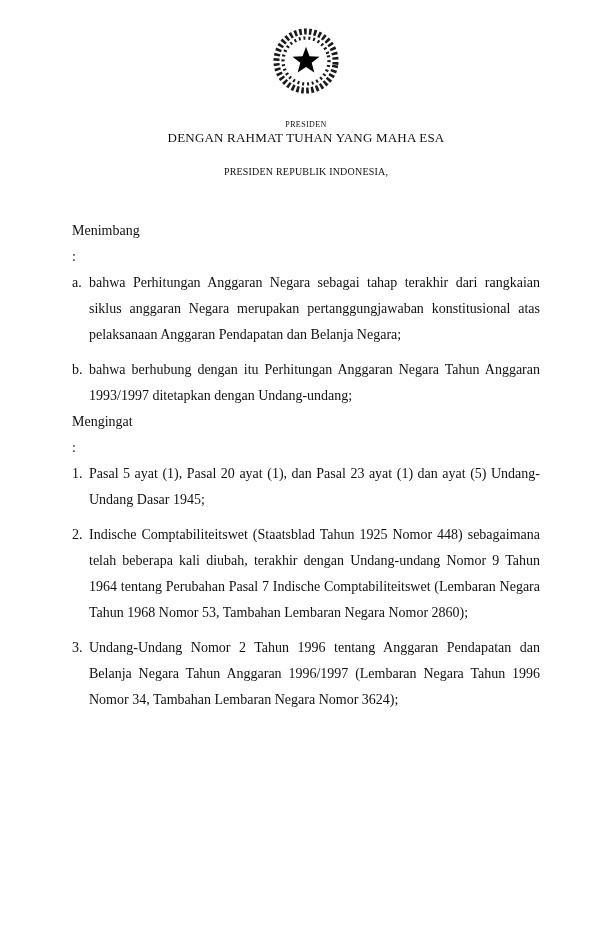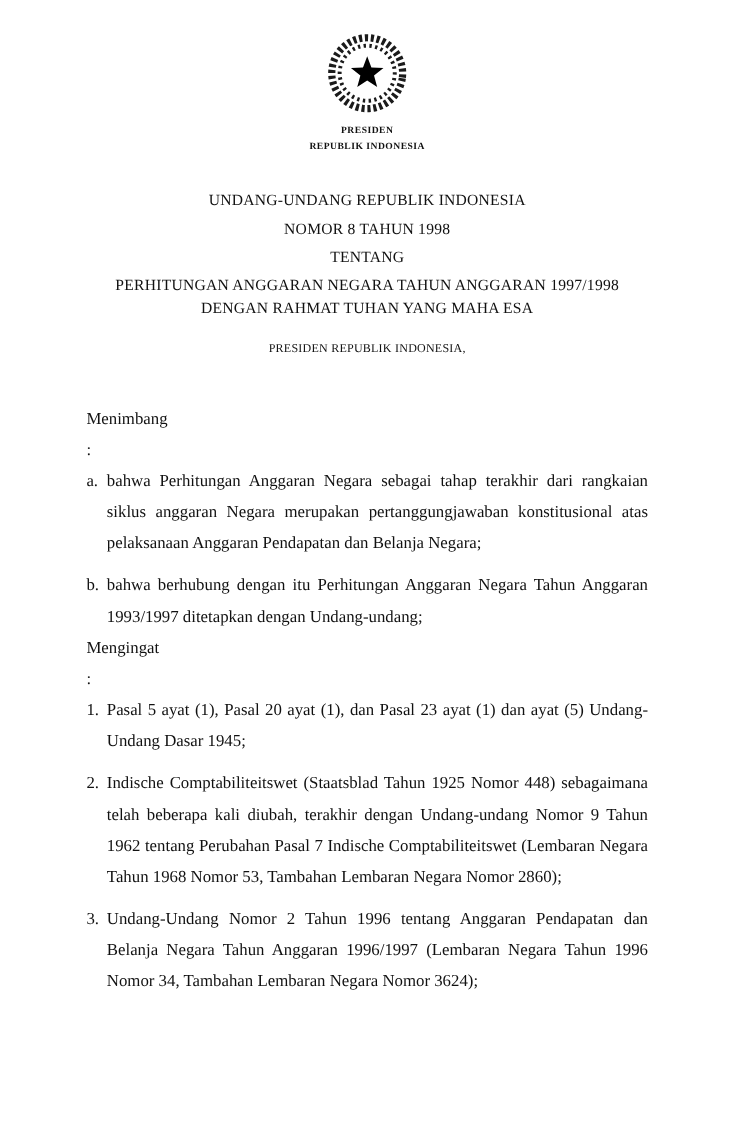--- a/index.html
+++ b/index.html
@@ -19,22 +19,21 @@
     overflow: hidden;
   }
 
   
   .masthead { text-align: center; }
   .emblem { display: inline-block; width: 70px; height: 70px; }
   .masthead-caption {
     font-size: 8px;
     line-height: 10px;
     letter-spacing: 0.4px;
-    margin-top: 3px;
-    font-weight: bold;
+    margin-top: 20px;
   }
 
   
   .title-block {
     text-align: center;
     font-size: 13px;
     line-height: 23.5px;
     margin-top: 28px;
     letter-spacing: 0.2px;
   }
@@ -80,29 +79,22 @@
 
   <header class="masthead">
     <span class="emblem">
       <svg width="70" height="70" viewBox="0 0 64 64" aria-hidden="true">
         <circle cx="32" cy="32" r="27" fill="none" stroke="#1b1b1b" stroke-width="5.5" stroke-dasharray="2.4 2.1" transform="rotate(8 32 32)"></circle>
         <circle cx="32" cy="32" r="21" fill="none" stroke="#1b1b1b" stroke-width="3" stroke-dasharray="1.8 2.6" transform="rotate(-14 32 32)"></circle>
         <polygon fill="#000000" points="32,19 35.2,27.6 44.4,28.0 37.2,33.7 39.6,42.5 32,37.5 24.4,42.5 26.8,33.7 19.6,28.0 28.8,27.6"></polygon>
       </svg>
     </span>
     <div class="masthead-caption">PRESIDEN</div>
-    <div class="masthead-caption">REPUBLIK INDONESIA</div>
   </header>
 
-  <section class="title-block">
-    <div>UNDANG-UNDANG REPUBLIK INDONESIA</div>
-    <div>NOMOR 8 TAHUN 1998</div>
-    <div>TENTANG</div>
-    <div>PERHITUNGAN ANGGARAN NEGARA TAHUN ANGGARAN 1997/1998</div>
-  </section>
 
   <div class="grace-line">DENGAN RAHMAT TUHAN YANG MAHA ESA</div>
   <div class="authority-line">PRESIDEN REPUBLIK INDONESIA,</div>
 
   <section class="body-section sec-menimbang">
     <div class="col-label">Menimbang</div>
     <div class="col-colon">:</div>
     <div class="col-items">
       <div class="hang-item">
         <div class="item-marker">a.</div>
@@ -118,21 +110,21 @@
   <section class="body-section sec-mengingat">
     <div class="col-label">Mengingat</div>
     <div class="col-colon">:</div>
     <div class="col-items">
       <div class="hang-item">
         <div class="item-marker">1.</div>
         <div class="item-text">Pasal 5 ayat (1), Pasal 20 ayat (1), dan Pasal 23 ayat (1) dan ayat (5) Undang-Undang Dasar 1945;</div>
       </div>
       <div class="hang-item">
         <div class="item-marker">2.</div>
-        <div class="item-text">Indische Comptabiliteitswet (Staatsblad Tahun 1925 Nomor 448) sebagaimana telah beberapa kali diubah, terakhir dengan Undang-undang Nomor 9 Tahun 1962 tentang Perubahan Pasal 7 Indische Comptabiliteitswet (Lembaran Negara Tahun 1968 Nomor 53, Tambahan Lembaran Negara Nomor 2860);</div>
+        <div class="item-text">Indische Comptabiliteitswet (Staatsblad Tahun 1925 Nomor 448) sebagaimana telah beberapa kali diubah, terakhir dengan Undang-undang Nomor 9 Tahun 1964 tentang Perubahan Pasal 7 Indische Comptabiliteitswet (Lembaran Negara Tahun 1968 Nomor 53, Tambahan Lembaran Negara Nomor 2860);</div>
       </div>
       <div class="hang-item">
         <div class="item-marker">3.</div>
         <div class="item-text">Undang-Undang Nomor 2 Tahun 1996 tentang Anggaran Pendapatan dan Belanja Negara Tahun Anggaran 1996/1997 (Lembaran Negara Tahun 1996 Nomor 34, Tambahan Lembaran Negara Nomor 3624);</div>
       </div>
     </div>
   </section>
 
 </div>
 

